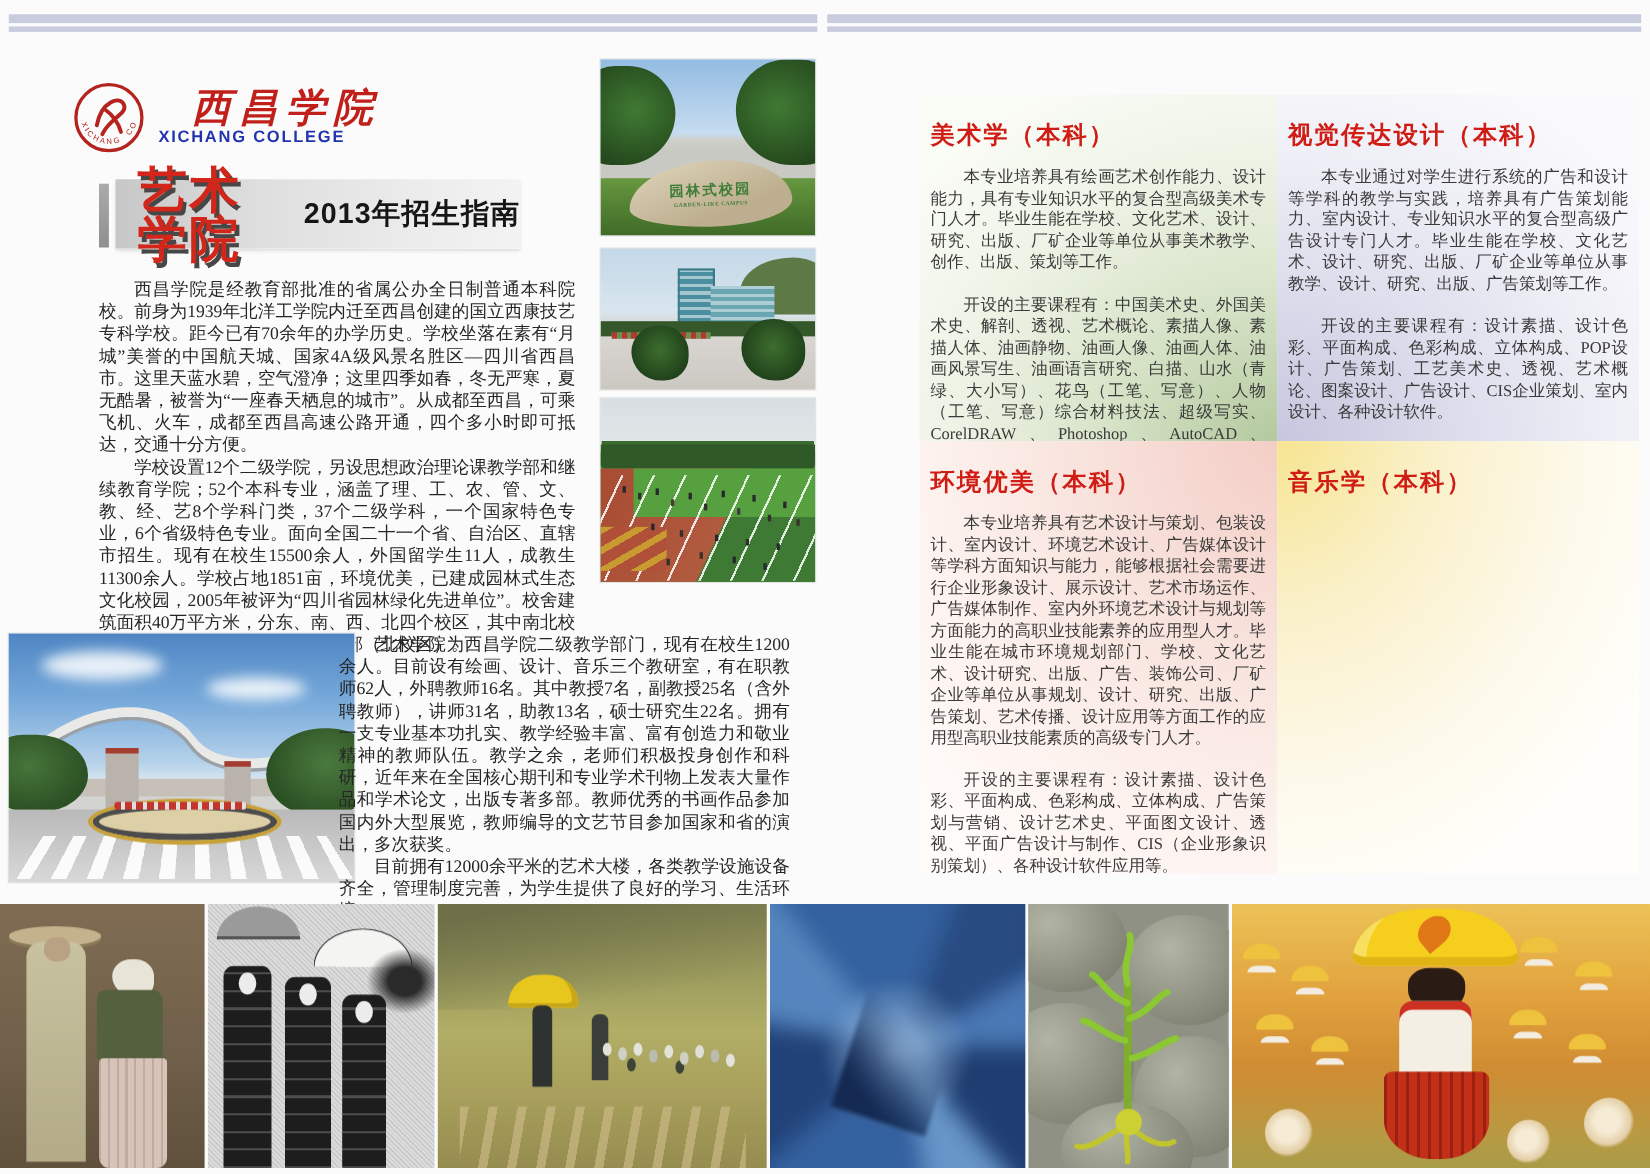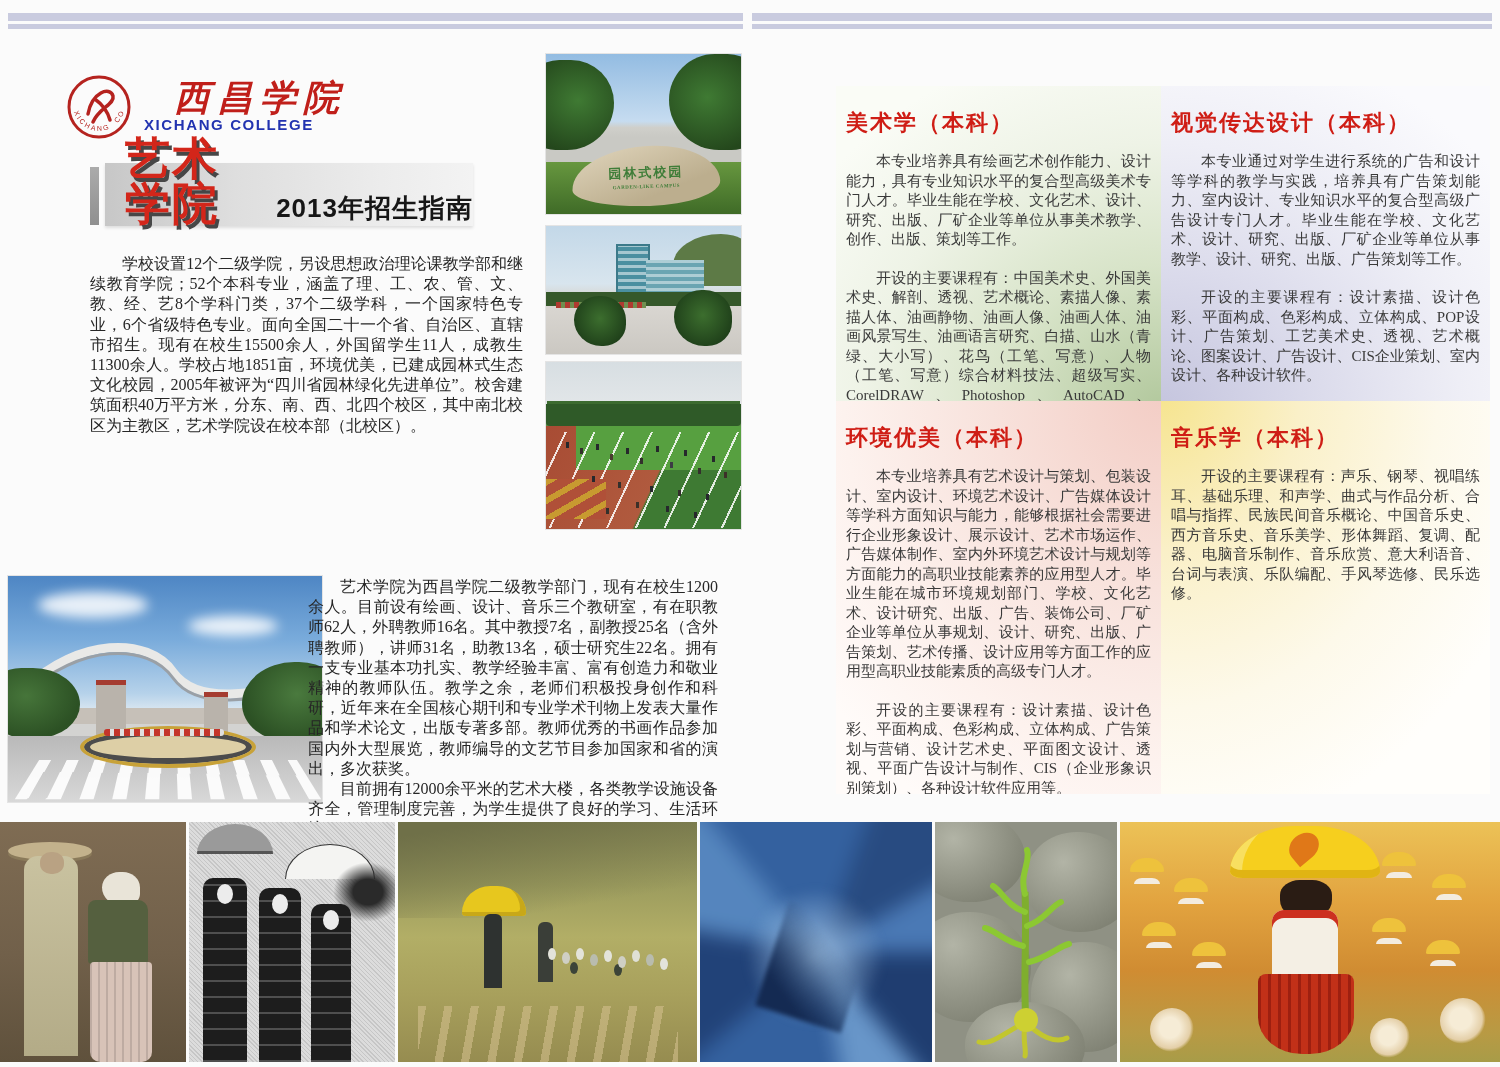--- a/index.html
+++ b/index.html
@@ -15,21 +15,21 @@
   .logo-zh{position:absolute;left:76px;top:2px;font-size:36px;font-weight:bold;font-style:italic;
            color:#c01f1a;letter-spacing:7px;font-family:"Liberation Serif",serif;white-space:nowrap;margin-left:32px;}
   .logo-en{position:absolute;left:78px;top:44px;font-size:15px;font-weight:bold;color:#2233b0;
            letter-spacing:1.6px;font-family:"Liberation Sans","DejaVu Sans",sans-serif;white-space:nowrap;}
 
   
   .banner-side{position:absolute;left:90px;top:167px;width:9px;height:58px;
                background:linear-gradient(180deg,#ababab,#8f8f8f);}
   .banner{position:absolute;left:105px;top:163px;width:368px;height:63px;
           background:linear-gradient(90deg,#c7c7c7 0%,#dedede 35%,#ececec 75%,#f3f3f3 100%);
-          display:flex;align-items:flex-end;box-shadow:0 2px 3px rgba(0,0,0,.12);}
+          display:flex;align-items:center;box-shadow:0 2px 3px rgba(0,0,0,.12);}
   .banner-title{font-family:"Liberation Sans","DejaVu Sans",sans-serif;font-weight:900;
                 font-size:45px;color:#d3261a;line-height:1;margin-left:20px;letter-spacing:2px;
                 text-shadow:3px 4px 0 #474747;}
   .banner-sub{font-family:"Liberation Sans","DejaVu Sans",sans-serif;font-weight:bold;
               font-size:26px;color:#161616;margin-left:14px;letter-spacing:1px;white-space:nowrap;}
 
   
   .copy{position:absolute;text-align:justify;font-size:16px;line-height:20.2px;color:#262626;}
   .copy p{margin:0;text-indent:2em;}
   .intro-text{left:90px;top:254px;width:433px;}
@@ -187,20 +187,21 @@
     <div class="logo-en">XICHANG COLLEGE</div>
   </header>
 
   <div class="banner-side"></div>
   <div class="banner">
     <span class="banner-title">艺术学院</span>
     <span class="banner-sub">2013年招生指南</span>
   </div>
 
   <div class="copy intro-text">
+    <p>西昌学院是经教育部批准的省属公办全日制普通本科院校。前身为1939年北洋工学院内迁至西昌创建的国立西康技艺专科学校。距今已有70余年的办学历史。学校坐落在素有“月城”美誉的中国航天城、国家4A级风景名胜区—四川省西昌市。这里天蓝水碧，空气澄净；这里四季如春，冬无严寒，夏无酷暑，被誉为“一座春天栖息的城市”。从成都至西昌，可乘飞机、火车，成都至西昌高速公路开通，四个多小时即可抵达，交通十分方便。</p>
     <p>学校设置12个二级学院，另设思想政治理论课教学部和继续教育学院；52个本科专业，涵盖了理、工、农、管、文、教、经、艺8个学科门类，37个二级学科，一个国家特色专业，6个省级特色专业。面向全国二十一个省、自治区、直辖市招生。现有在校生15500余人，外国留学生11人，成教生11300余人。学校占地1851亩，环境优美，已建成园林式生态文化校园，2005年被评为“四川省园林绿化先进单位”。校舍建筑面积40万平方米，分东、南、西、北四个校区，其中南北校区为主教区，艺术学院设在校本部（北校区）。</p>
   </div>
 
   <div class="photo gate">
     <div class="ph cloud" style="left:30px;top:16px;width:110px;height:26px;"></div>
     <div class="ph cloud" style="left:180px;top:40px;width:90px;height:20px;"></div>
     <svg class="ph" style="left:0;top:0;" width="314" height="226" viewBox="0 0 314 226">
       <path d="M18 112 C70 62 140 60 165 96 C188 128 248 122 304 98" fill="none" stroke="#e9e9e7" stroke-width="9"></path>
       <path d="M18 118 C70 68 140 66 165 102 C188 134 248 128 304 104" fill="none" stroke="#9aa0a6" stroke-width="3"></path>
     </svg>
@@ -262,21 +263,20 @@
       <p>本专业通过对学生进行系统的广告和设计等学科的教学与实践，培养具有广告策划能力、室内设计、专业知识水平的复合型高级广告设计专门人才。毕业生能在学校、文化艺术、设计、研究、出版、厂矿企业等单位从事教学、设计、研究、出版、广告策划等工作。</p>
       <p>开设的主要课程有：设计素描、设计色彩、平面构成、色彩构成、立体构成、POP设计、广告策划、工艺美术史、透视、艺术概论、图案设计、广告设计、CIS企业策划、室内设计、各种设计软件。</p>
     </article>
     <article class="quad q-pink">
       <h2>环境优美（本科）</h2>
       <p>本专业培养具有艺术设计与策划、包装设计、室内设计、环境艺术设计、广告媒体设计等学科方面知识与能力，能够根据社会需要进行企业形象设计、展示设计、艺术市场运作、广告媒体制作、室内外环境艺术设计与规划等方面能力的高职业技能素养的应用型人才。毕业生能在城市环境规划部门、学校、文化艺术、设计研究、出版、广告、装饰公司、厂矿企业等单位从事规划、设计、研究、出版、广告策划、艺术传播、设计应用等方面工作的应用型高职业技能素质的高级专门人才。</p>
       <p>开设的主要课程有：设计素描、设计色彩、平面构成、色彩构成、立体构成、广告策划与营销、设计艺术史、平面图文设计、透视、平面广告设计与制作、CIS（企业形象识别策划）、各种设计软件应用等。</p>
     </article>
     <article class="quad q-yellow">
       <h2>音乐学（本科）</h2>
-      <p>开设的主要课程有：声乐、钢琴、视唱练耳、基础乐理、和声学、曲式与作品分析、合唱与指挥、民族民间音乐概论、中国音乐史、西方音乐史、音乐美学、形体舞蹈、复调、配器、电脑音乐制作、音乐欣赏、意大利语音、台词与表演、乐队编配、手风琴选修、民乐选修。</p>
     </article>
   </section>
 
   <div class="gallery">
 
     <div class="art a1">
       <div class="ph basket"></div>
       <div class="ph fig-l"></div>
       <div class="ph head-l"></div>
       <div class="ph fig-r">

